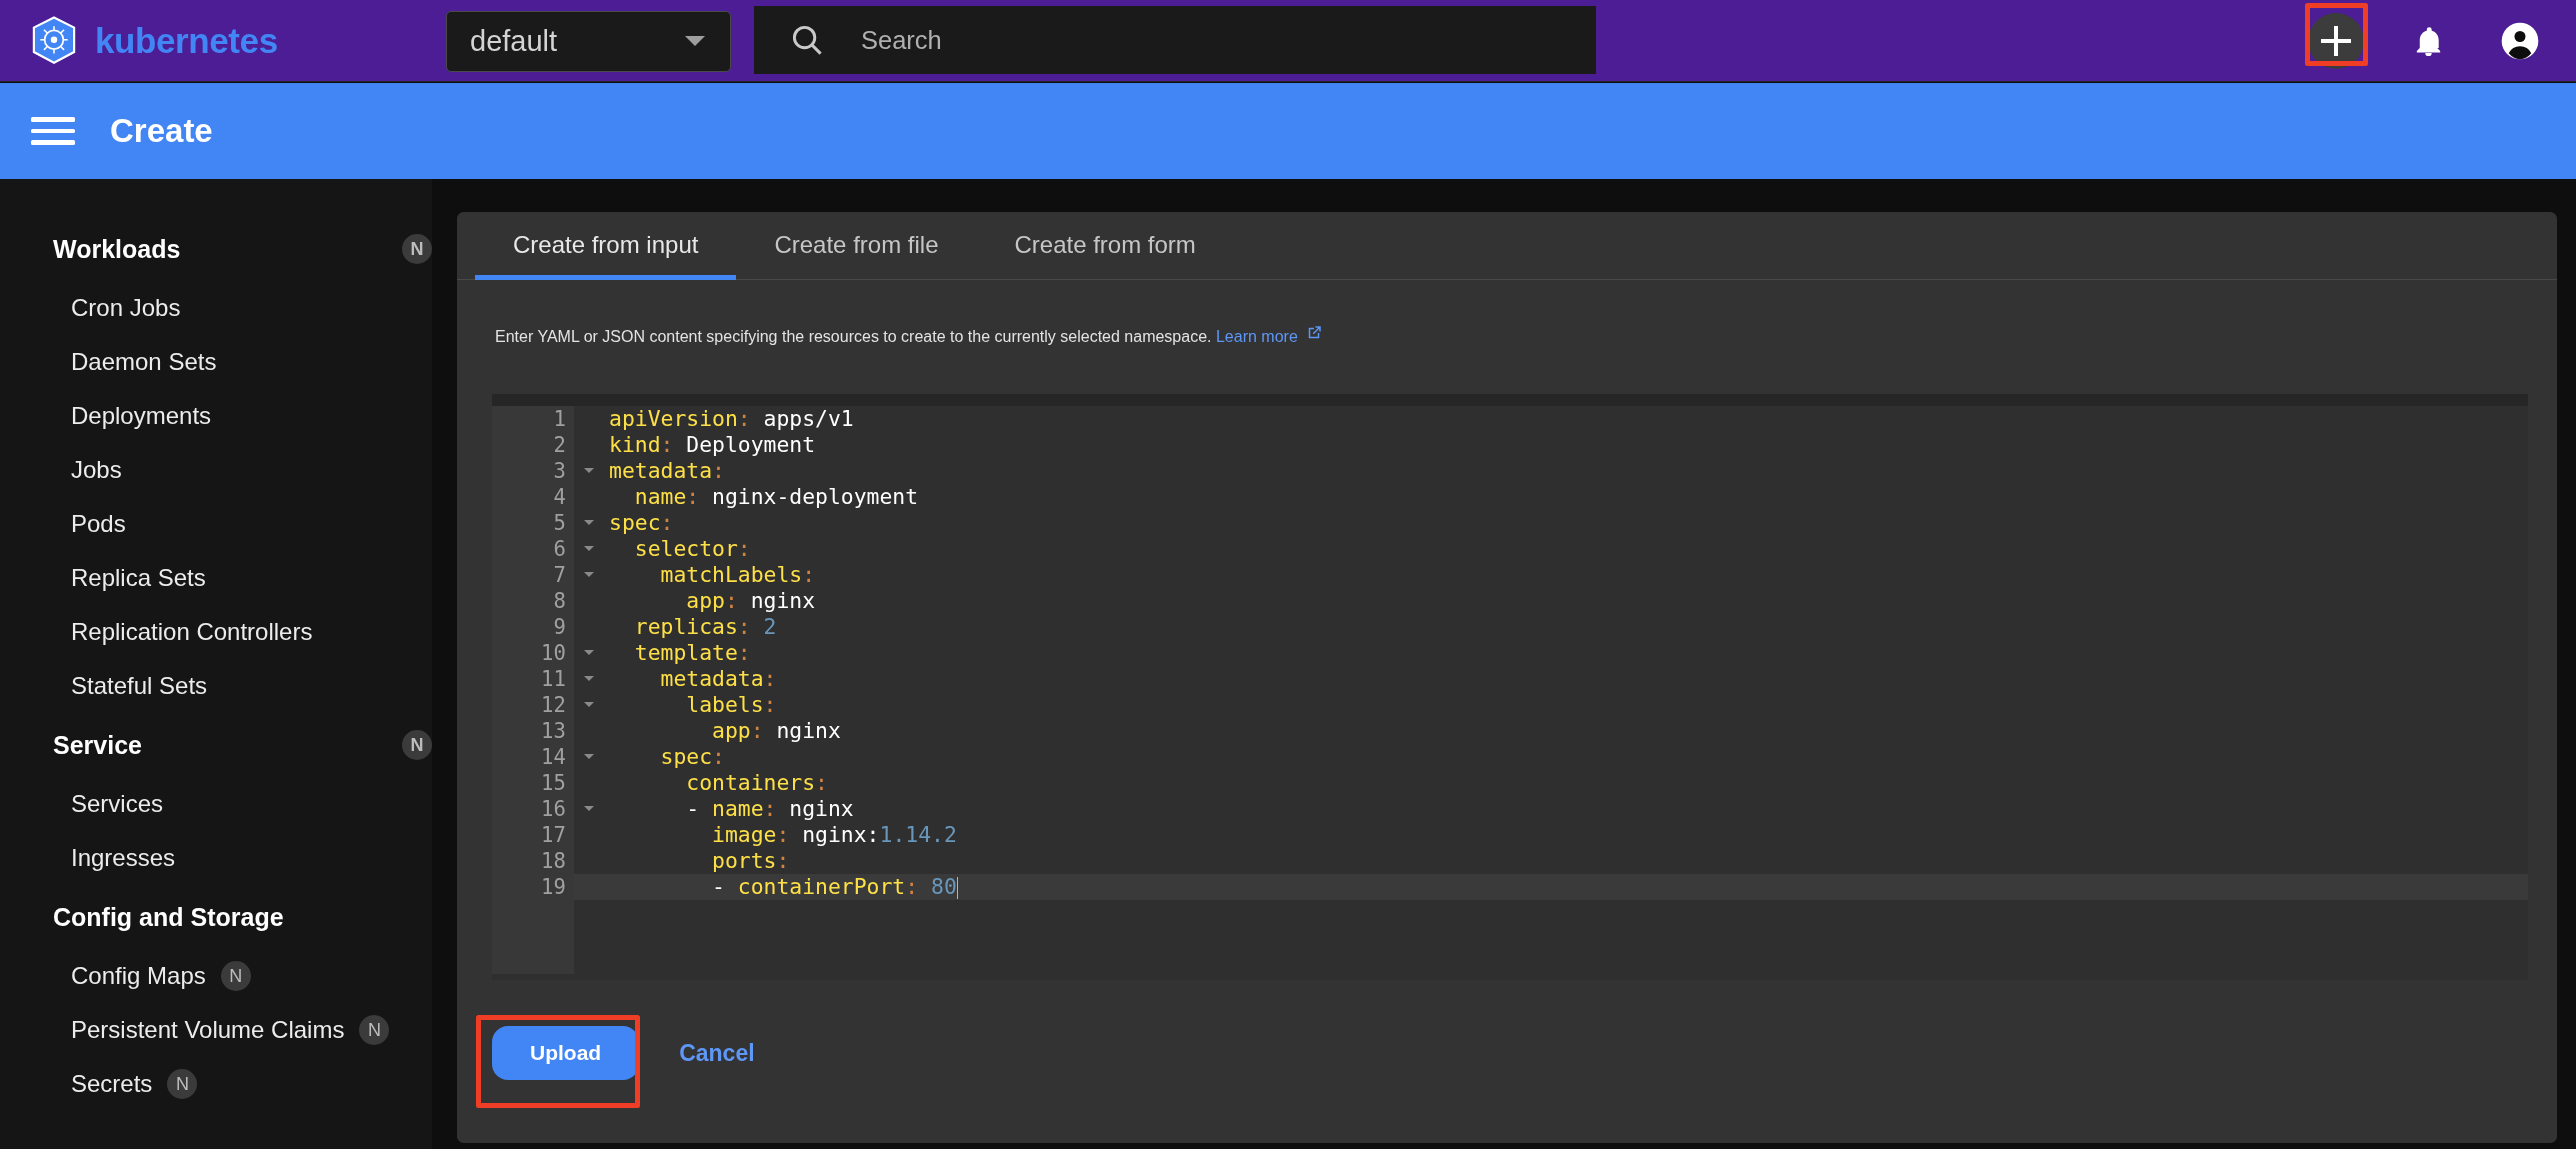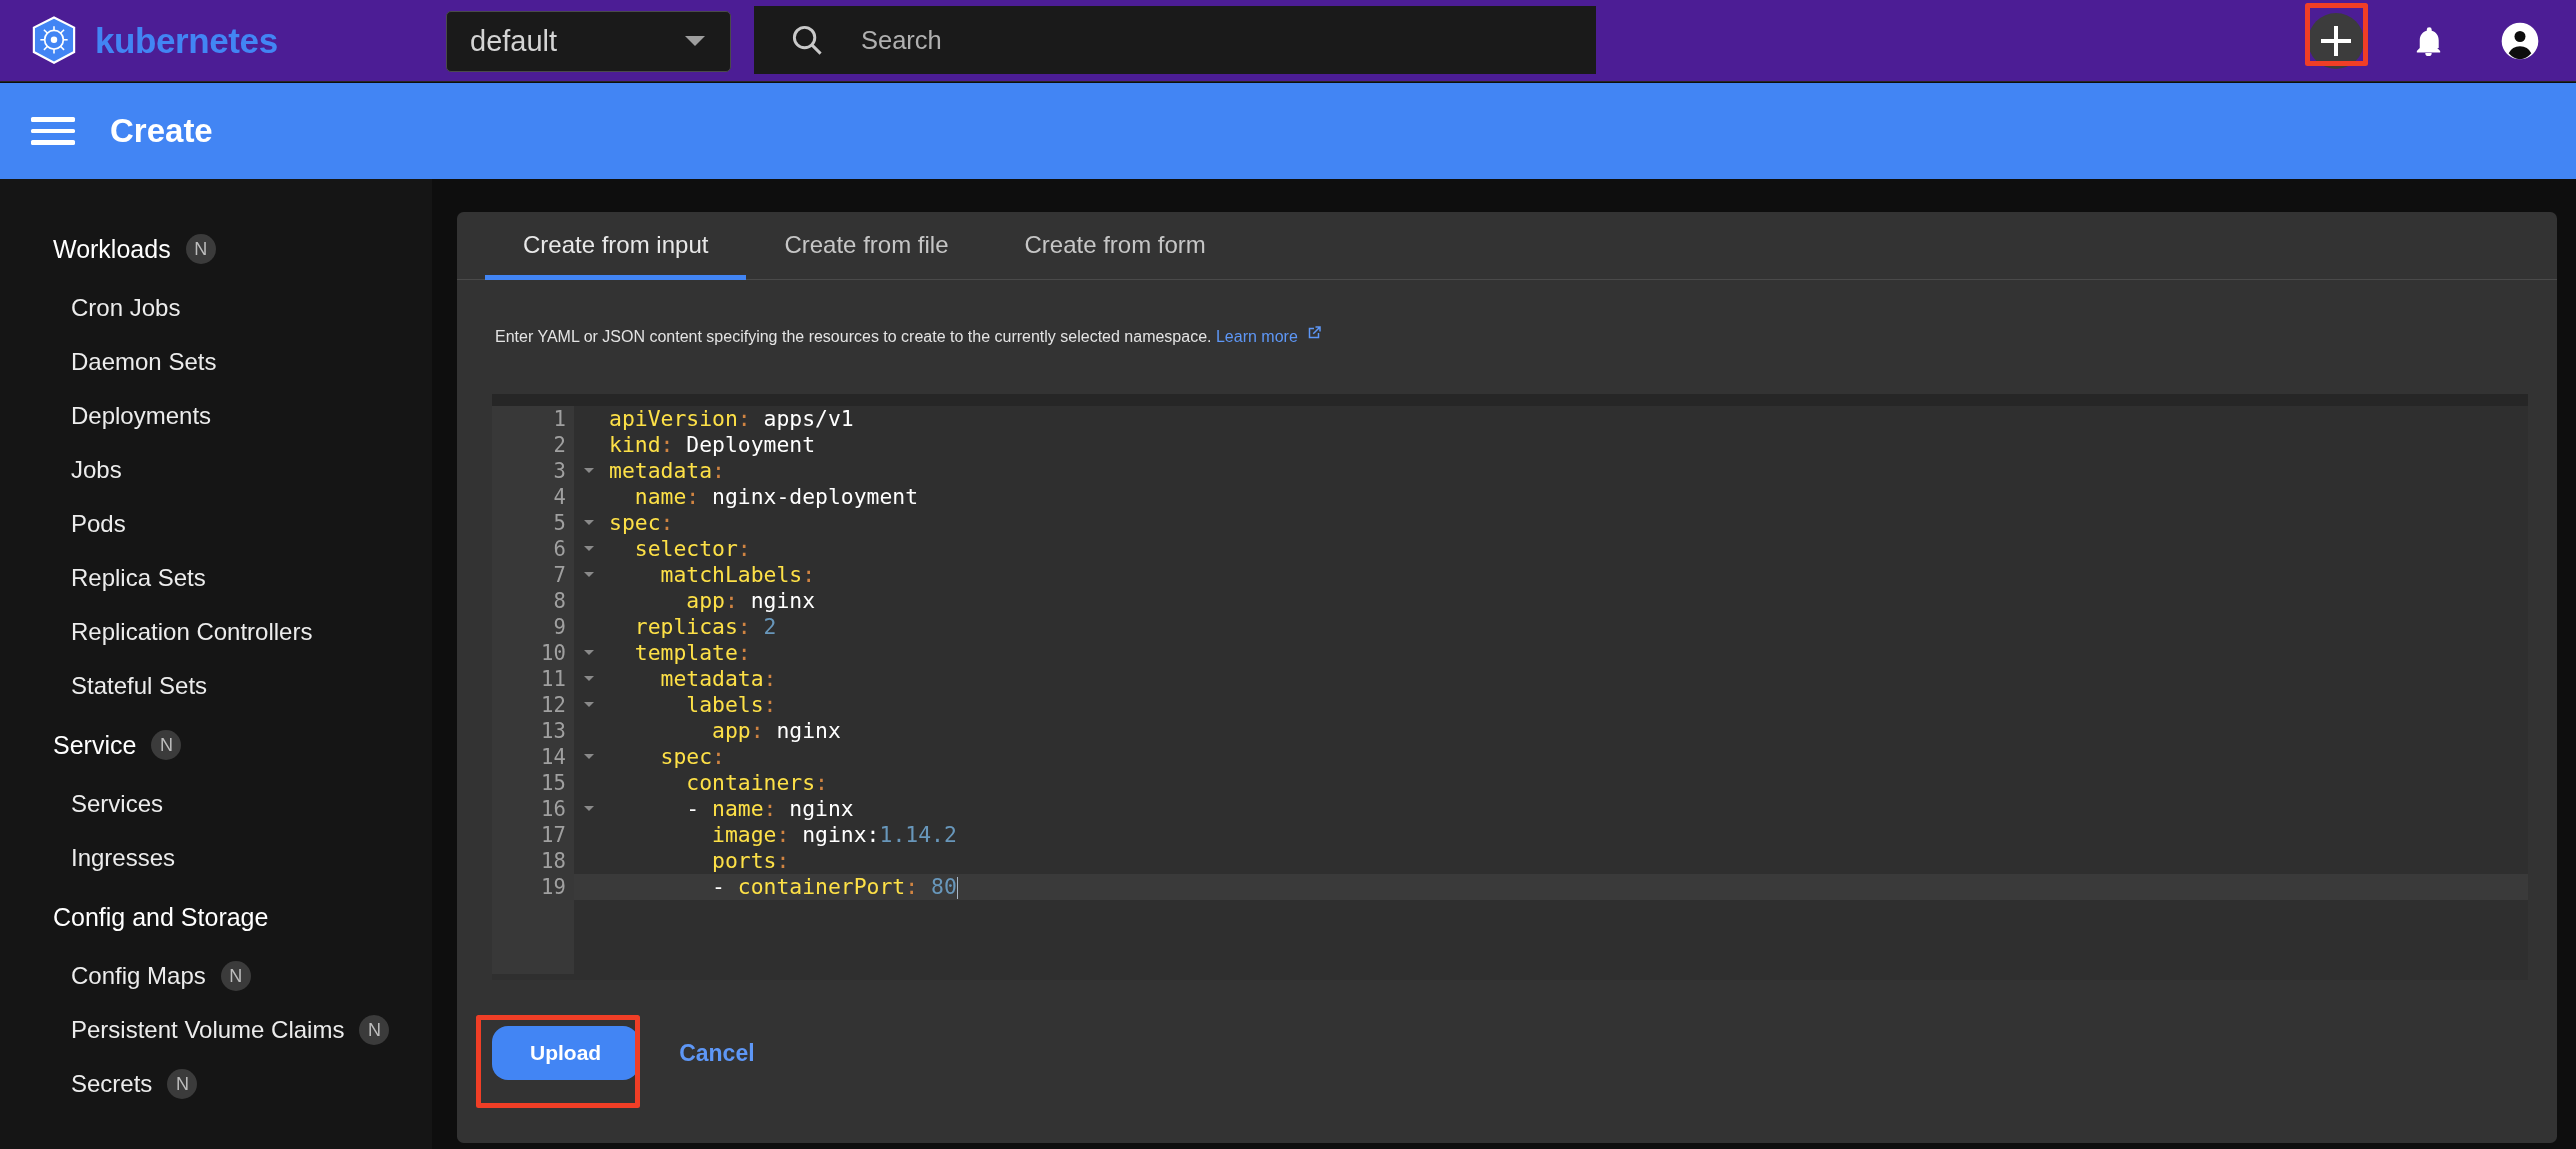--- a/index.html
+++ b/index.html
@@ -91,23 +91,23 @@
 
   
   .sidebar {
     position: absolute; top: 179px; left: 0;
     width: 432px; height: 971px;
     background: #151515;
     overflow: hidden;
     padding-top: 38px;
   }
   .nav-group-title {
-    font-size: 25px; font-weight: 400; color: #fff;
+    font-size: 25px; font-weight: 700; color: #fff;
     padding: 0 0 0 53px; height: 64px;
-    display: flex; align-items: center;
+    display: flex; align-items: center; justify-content: space-between;
   }
   .nav-item {
     font-size: 24px; color: #ececec;
     padding: 0 0 0 71px; height: 54px;
     display: flex; align-items: center; cursor: pointer;
   }
   .badge-n {
     display: inline-flex; align-items: center; justify-content: center;
     width: 30px; height: 30px; border-radius: 50%;
     background: #3b3b3b; color: #bdbdbd;
@@ -115,21 +115,21 @@
   }
 
   
   .card {
     position: absolute; top: 212px; left: 457px;
     width: 2100px; height: 931px;
     background: #333333; border-radius: 6.6px;
   }
   .tabs {
     height: 68px; display: flex; align-items: flex-end;
-    border-bottom: 0.8px solid #4a4a4a; padding-left: 28px;
+    border-bottom: 0.8px solid #4a4a4a; padding-left: 18px;
   }
   .tab {
     font-size: 24px; color: #c6c6c6;
     padding: 0 38px 20px 38px; cursor: pointer;
     position: relative;
   }
   .tab.active { color: #e8e8e8; }
   .tab.active::after {
     content: ""; position: absolute;
     left: 0; right: 0; bottom: -0.8px; height: 5px;

